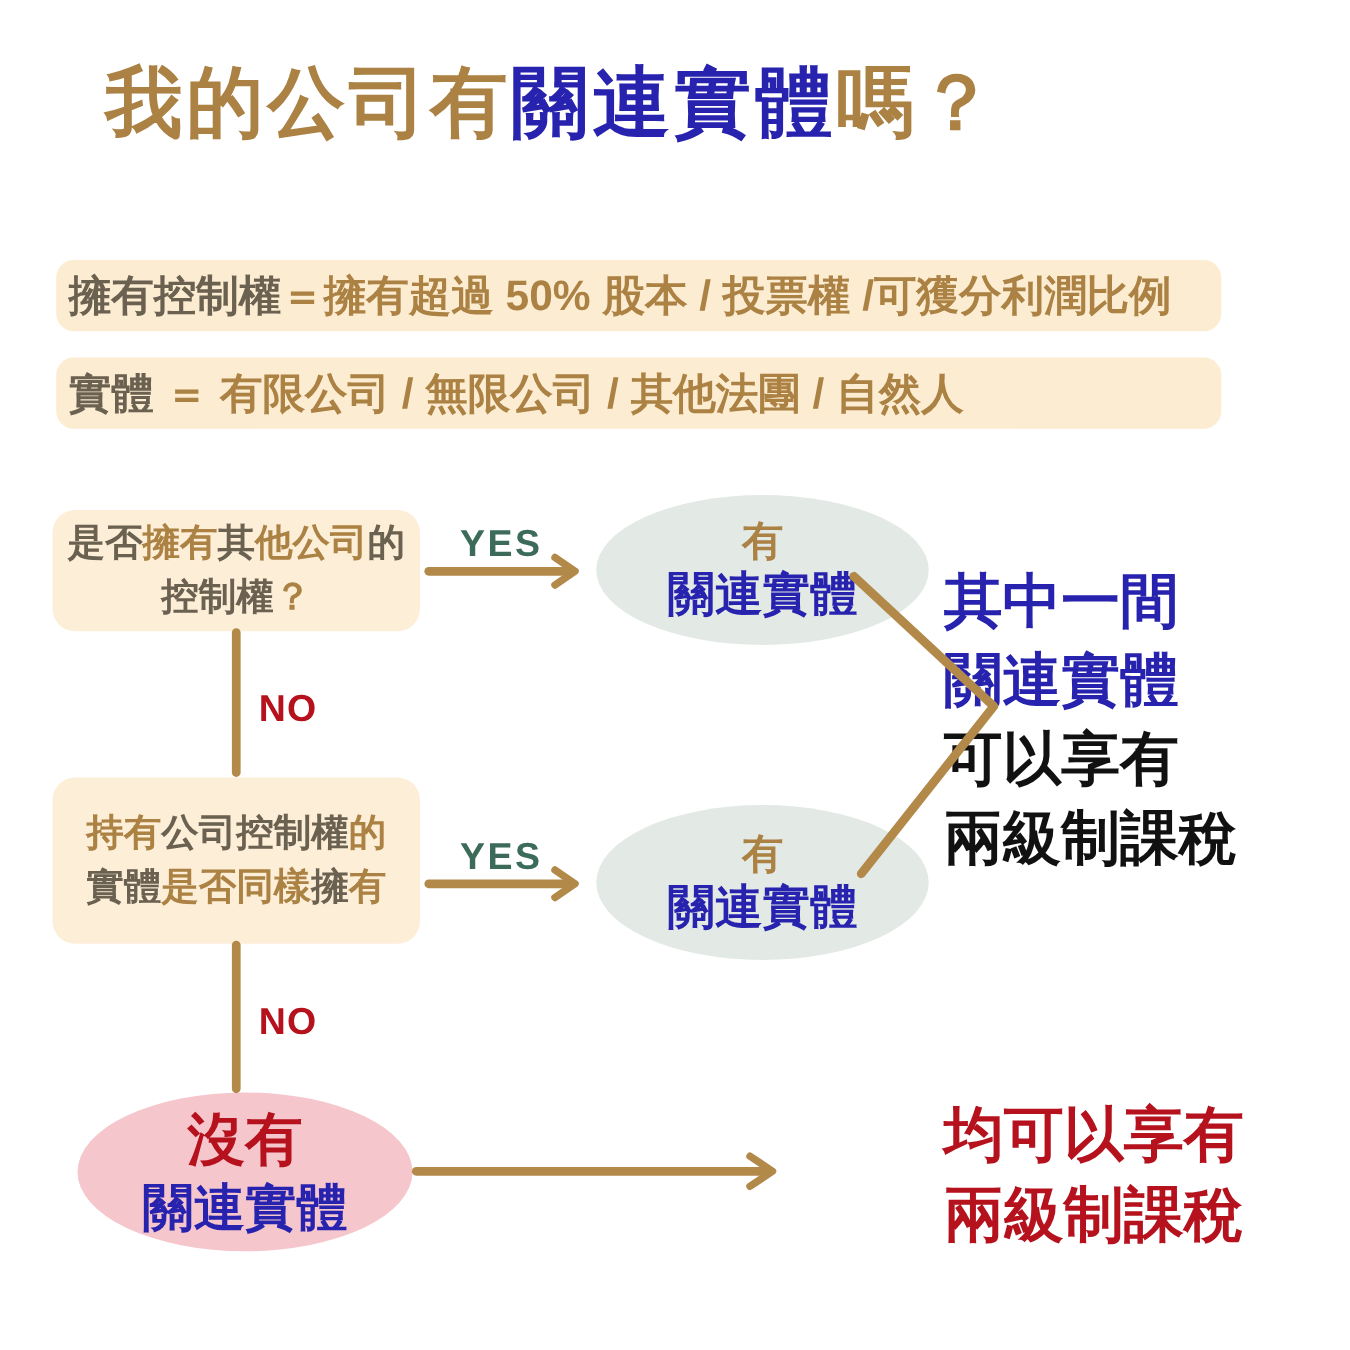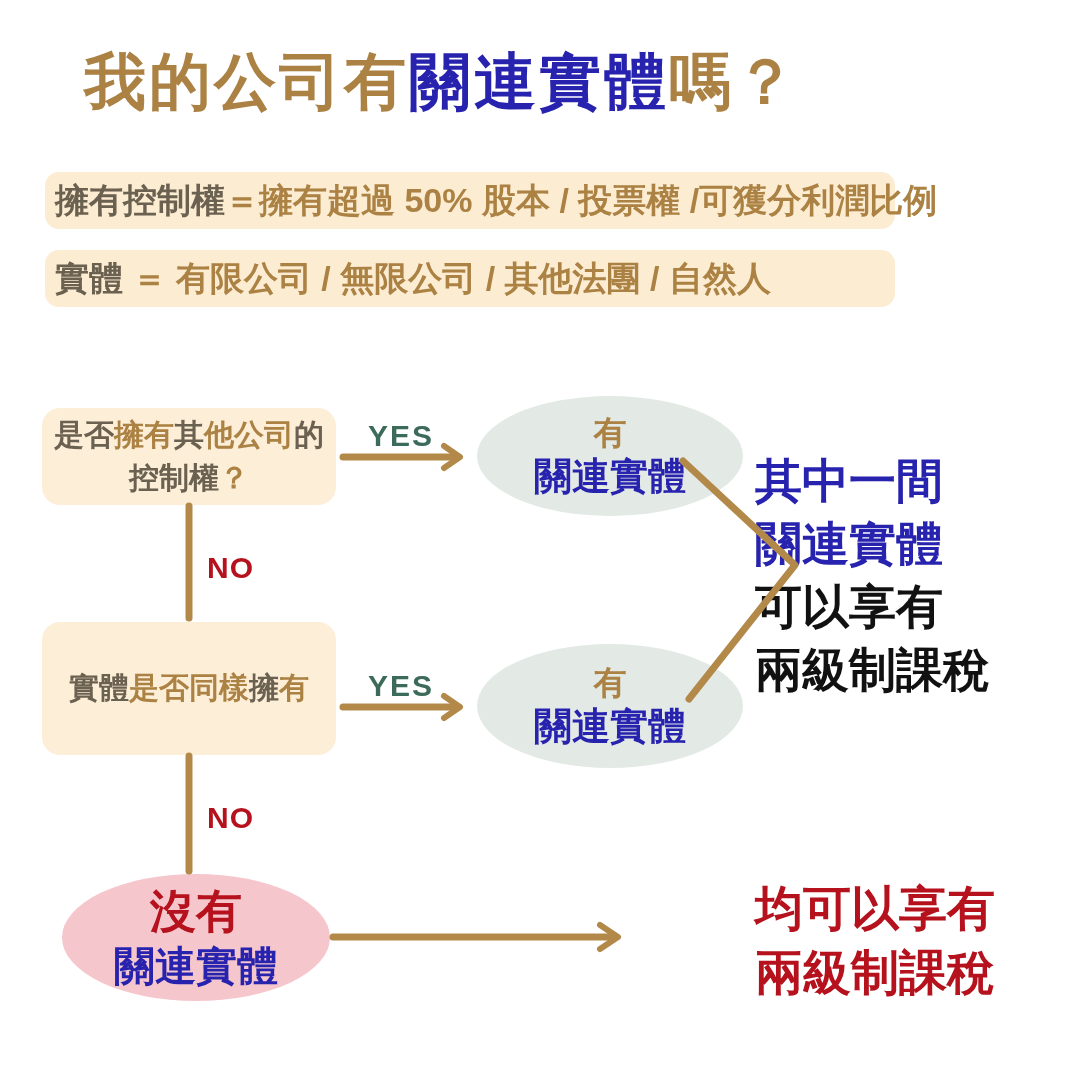--- a/index.html
+++ b/index.html
@@ -12,23 +12,23 @@
   .seg-dark{color:var(--dark_text,#6b6150);}
   .seg-blue{color:var(--blue,#2823ae);}
   .seg-black{color:var(--black,#111111);}
   .seg-red{color:var(--red,#b5121e);}
 
   .title{
     position:absolute;top:40px;left:0;width:883px;text-align:center;
     font-size:62px;letter-spacing:3px;white-space:nowrap;
   }
   .def-bar{
-    position:absolute;left:45px;width:850px;height:57px;border-radius:14px;
+    position:absolute;left:45px;width:932px;height:57px;border-radius:14px;
     background:var(--bar_bg,#fcecd2);display:flex;align-items:center;
-    padding-left:10px;box-sizing:border-box;font-size:34px;white-space:nowrap;
+    padding-left:10px;box-sizing:border-box;font-size:34px;white-space:nowrap;margin-top:36px;
   }
   .def-bar.first{top:172px;}
   .def-bar.second{top:250px;}
 
   .qbox{
     position:absolute;left:42px;width:294px;border-radius:18px;
     background:var(--box_bg,#fdeed8);display:flex;flex-direction:column;
     justify-content:center;align-items:center;text-align:center;
     font-size:30px;line-height:1.42;
   }
@@ -101,20 +101,21 @@
 
   <div class="yes-label y1">YES</div>
   <div class="no-label n1">NO</div>
 
   <div class="ellipse green e1">
     <div class="ell-top seg-gold">有</div>
     <div class="ell-bottom seg-blue">關連實體</div>
   </div>
 
   <div class="qbox q2">
+    <div><span class="seg-gold">持有</span><span class="seg-dark">公司控制權</span><span class="seg-gold">的</span></div>
     <div><span class="seg-dark">實體</span><span class="seg-gold">是否同樣</span><span class="seg-dark">擁</span><span class="seg-gold">有</span></div>
   </div>
 
   <div class="yes-label y2">YES</div>
   <div class="no-label n2">NO</div>
 
   <div class="ellipse green e2">
     <div class="ell-top seg-gold">有</div>
     <div class="ell-bottom seg-blue">關連實體</div>
   </div>

